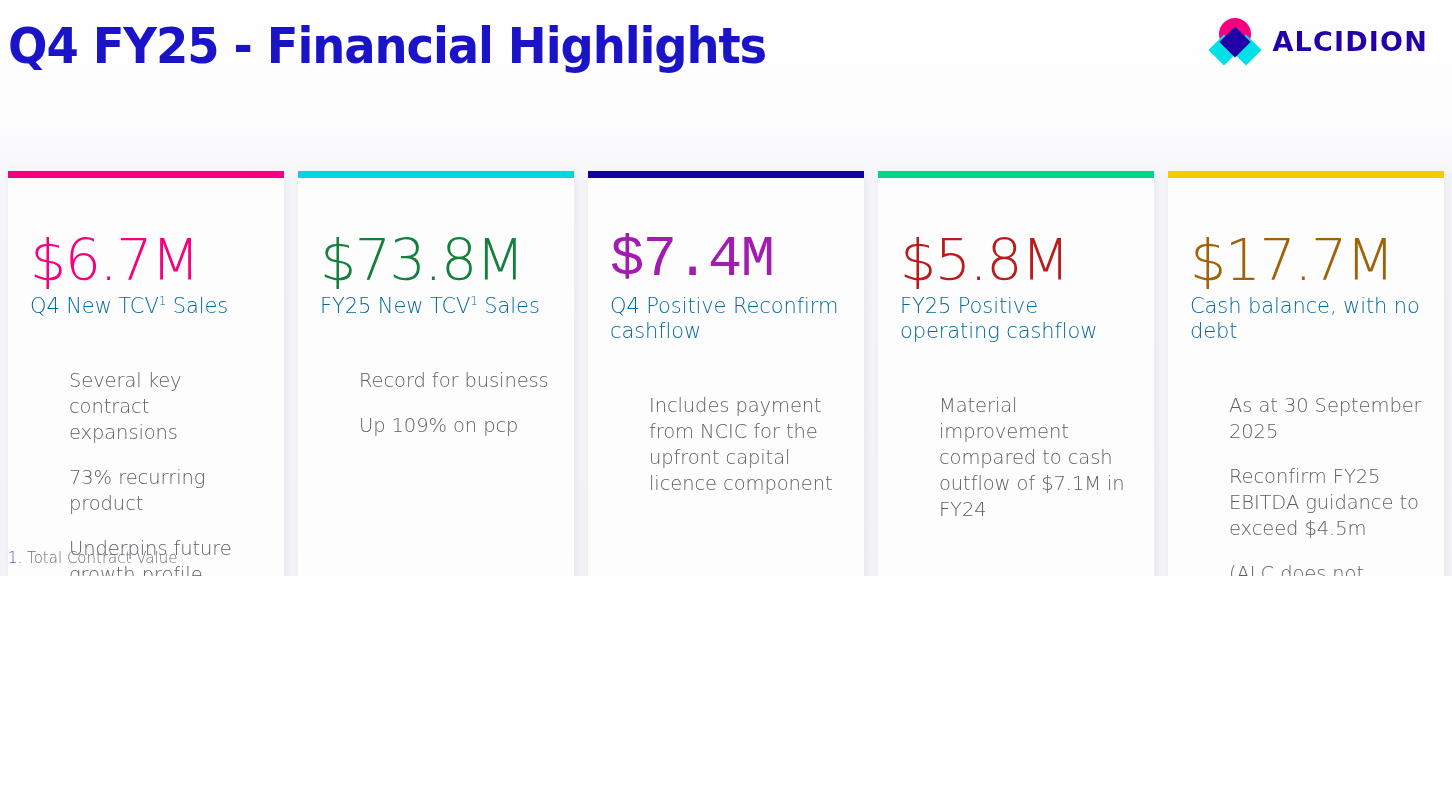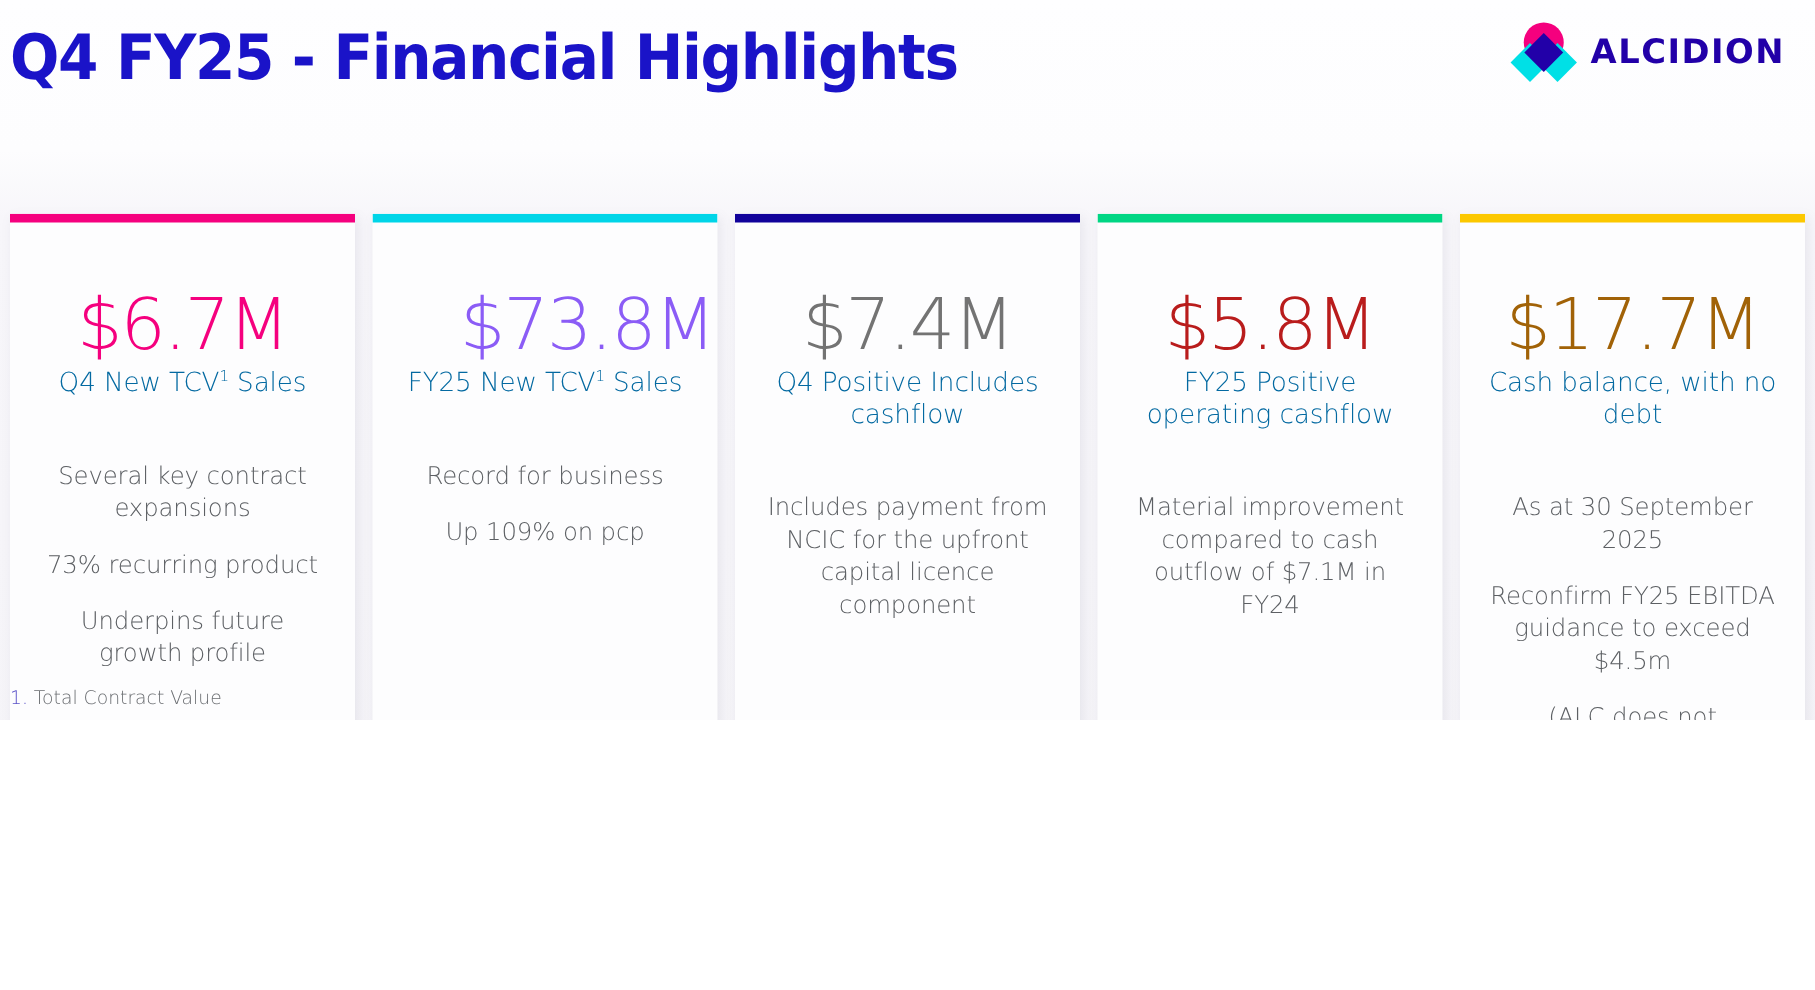--- a/index.html
+++ b/index.html
@@ -116,21 +116,20 @@
     box-sizing: border-box;
   }
   .card {
     position: relative;
     flex: 1 1 0;
     background: #fdfdfe;
     box-shadow: 2px 3px 9px rgba(120,120,150,0.13);
     display: flex;
     flex-direction: column;
     overflow: hidden;
-    text-align: center;
   }
   .card-accent {
     height: 7px;
     width: 100%;
     flex: 0 0 auto;
   }
   .card-body {
     flex: 1 1 auto;
     padding: 52px 22px 10px 22px;
     box-sizing: border-box;
@@ -153,20 +152,21 @@
     margin: 0;
     letter-spacing: -0.1px;
   }
   .card-label sup {
     font-size: 12px;
     vertical-align: super;
     line-height: 0;
   }
   .card-bullets {
     margin-top: 49px;
+    margin-left: 39px;
   }
   .card-bullet {
     font-family: "DejaVu Sans", sans-serif;
     font-weight: 300;
     font-size: 19.5px;
     line-height: 26px;
     color: #5d6064;
     margin: 0 0 19px 0;
     letter-spacing: -0.1px;
   }
@@ -218,34 +218,34 @@
           <p class="card-bullet">Several key contract expansions</p>
           <p class="card-bullet">73% recurring product</p>
           <p class="card-bullet">Underpins future growth profile</p>
         </div>
       </div>
     </div>
 
     <div class="card">
       <div class="card-accent" style="background: rgb(0, 213, 232);"></div>
       <div class="card-body">
-        <div class="card-value" style="color: #8b5cf6; margin-left: 48px;">$73.8M</div>
+        <div class="card-value" style="color: #15803d;">$73.8M</div>
         <div class="card-label"><span>FY25 New TCV</span><sup>1</sup><span> Sales</span></div>
         <div class="card-bullets">
           <p class="card-bullet">Record for business</p>
           <p class="card-bullet">Up 109% on pcp</p>
         </div>
       </div>
     </div>
 
     <div class="card">
       <div class="card-accent" style="background: rgb(17, 2, 155);"></div>
       <div class="card-body">
-        <div class="card-value" style="color: #737373;">$7.4M</div>
-        <div class="card-label"><span>Q4 Positive Includes cashflow</span><sup></sup><span></span></div>
+        <div class="card-value" style="color: #a21caf; font-family: Liberation Mono, monospace;">$7.4M</div>
+        <div class="card-label"><span>Q4 Positive Reconfirm cashflow</span><sup></sup><span></span></div>
         <div class="card-bullets">
           <p class="card-bullet">Includes payment from NCIC for the upfront capital licence component</p>
         </div>
       </div>
     </div>
 
     <div class="card">
       <div class="card-accent" style="background: rgb(0, 214, 132);"></div>
       <div class="card-body">
         <div class="card-value" style="color: #b91c1c;">$5.8M</div>

